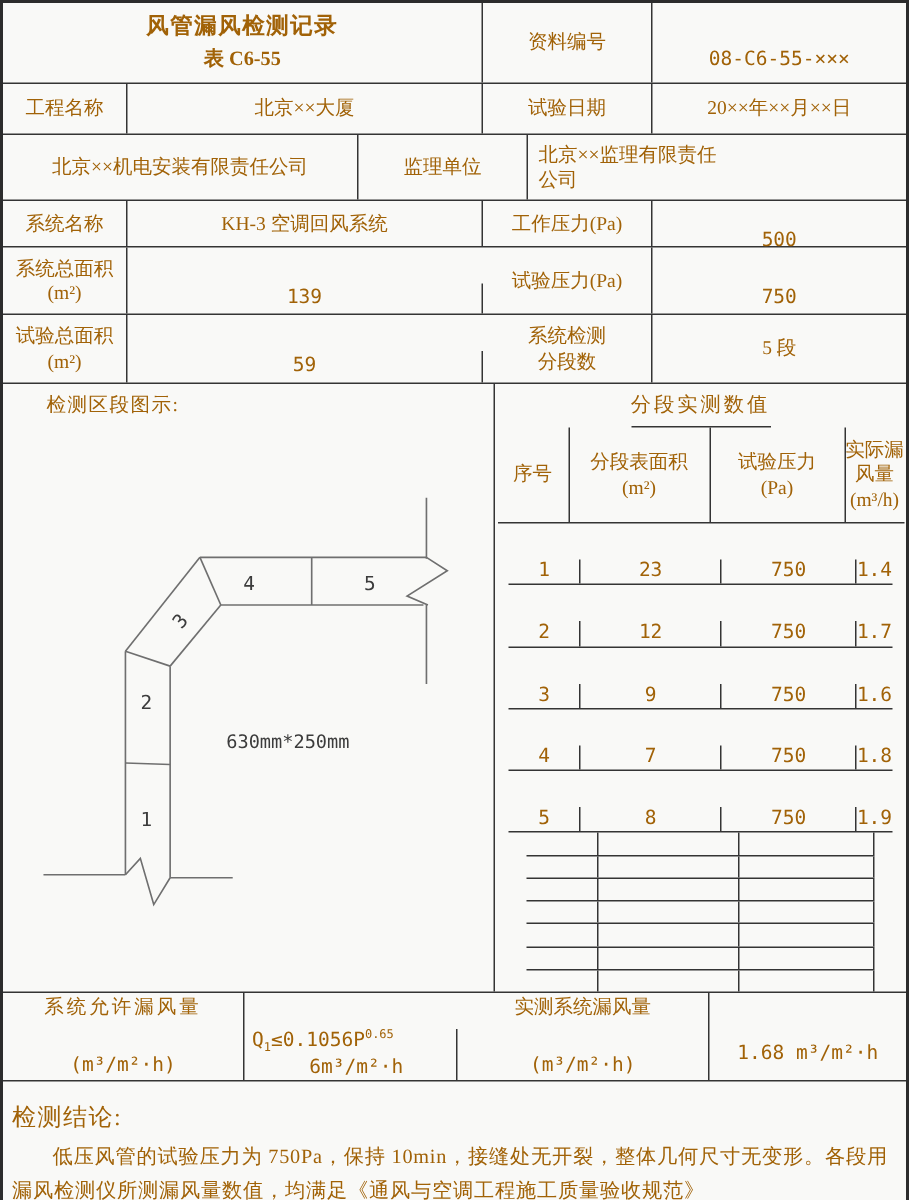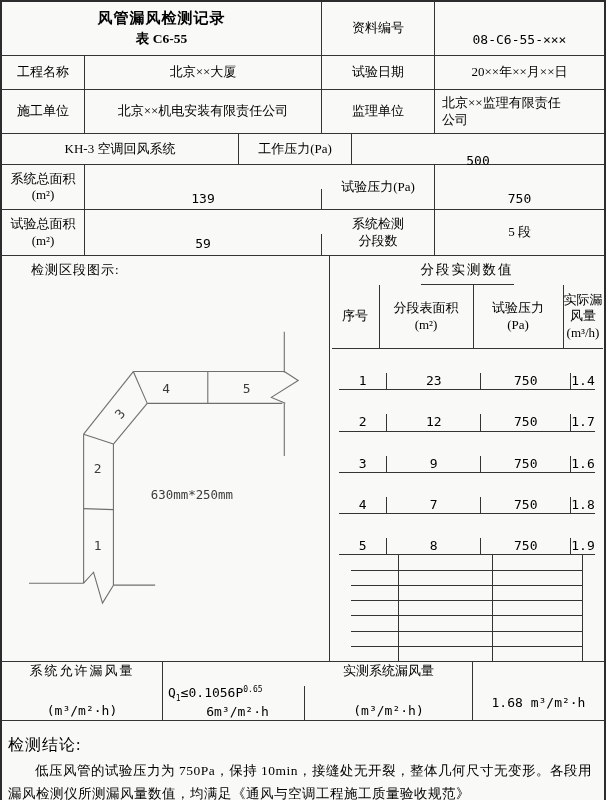--- a/index.html
+++ b/index.html
@@ -2,21 +2,21 @@
 <html><head>
 <meta charset="utf-8">
 <style>
   html,body{margin:0;padding:0;background:#efefed;}
   .sheet{
     width:606px;height:800px;box-sizing:border-box;
     background:#f9f9f7;
     border:2px solid #2c2c2c;border-bottom:none;
     display:flex;flex-direction:column;
     font-family:"Liberation Serif","DejaVu Serif",serif;
-    color:#000000;overflow:hidden;
+    color:#a16207;overflow:hidden;
   }
   .row{display:flex;border-bottom:1.6px solid #343434;flex:none;}
   .c{box-sizing:border-box;border-right:1.6px solid #343434;
      display:flex;flex-direction:column;align-items:center;justify-content:center;
      text-align:center;font-size:13px;line-height:1.25;padding:2px 3px;}
   .c.last{border-right:none;}
   .mono{font-family:"DejaVu Sans Mono","Liberation Mono",monospace;font-size:13px;margin-top:24px;}
   .title-l1{font-weight:bold;font-size:15px;letter-spacing:1px;}
   .title-l2{font-weight:bold;font-size:13.5px;margin-top:4px;}
   
@@ -70,30 +70,30 @@
   </div>
 
   <div class="row" style="height:33px">
     <div class="c w-lab">工程名称</div>
     <div class="c w-val">北京××大厦</div>
     <div class="c w-lab2">试验日期</div>
     <div class="c grow last">20××年××月××日</div>
   </div>
 
   <div class="row" style="height:43px">
-    <div class="c w-lab">施工单位</div>
     <div class="c w-val">北京××机电安装有限责任公司</div>
     <div class="c w-lab2">监理单位</div>
     <div class="c grow last" style="align-items:flex-start;padding-left:7px;text-align:right;">
       <div>北京××监理有限责任</div>
       <div>公司</div>
     </div>
   </div>
 
   <div class="row" style="height:30px">
+    <div class="c w-lab">系统名称</div>
     <div class="c w-val">KH-3 空调回风系统</div>
     <div class="c w-lab2">工作压力(Pa)</div>
     <div class="c grow last mono">500</div>
   </div>
 
   <div class="row" style="height:44px">
     <div class="c w-lab">
       <div>系统总面积</div>
       <div>(m²)</div>
     </div>

